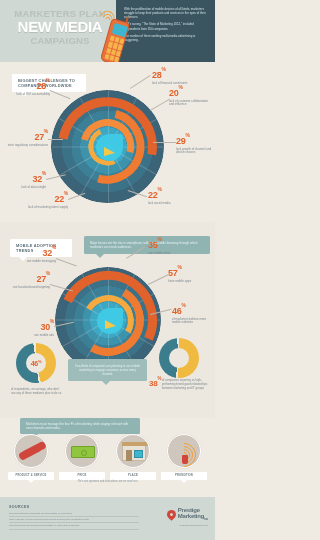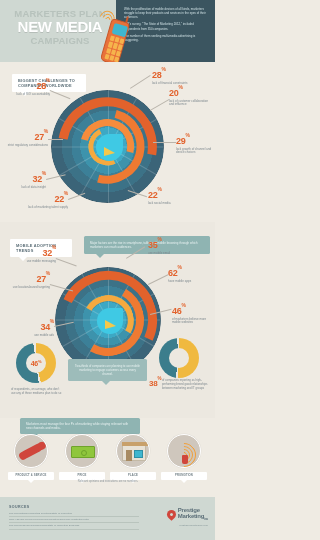--- a/index.html
+++ b/index.html
@@ -476,33 +476,33 @@
     </div>
     <div class="leader" style="left:56px;top:36px;width:22px;transform:rotate(20deg);transform-origin:0 0;"></div>
 
     <div class="lbl r" style="left:8px;top:50px;width:42px;">
       <div class="pct"><span>27</span><sup>%</sup></div>
       <div class="txt">use location-based targeting</div>
     </div>
     <div class="leader" style="left:50px;top:62px;width:24px;transform:rotate(16deg);transform-origin:0 0;"></div>
 
     <div class="lbl r" style="left:14px;top:98px;width:40px;">
-      <div class="pct"><span>34</span><sup>%</sup></div>
+      <div class="pct"><span>30</span><sup>%</sup></div>
       <div class="txt">use mobile ads</div>
     </div>
     <div class="leader" style="left:54px;top:104px;width:20px;transform:rotate(-12deg);transform-origin:0 0;"></div>
 
     <div class="lbl" style="left:148px;top:16px;width:46px;">
       <div class="pct"><span>35</span><sup>%</sup></div>
       <div class="txt">use mobile email</div>
     </div>
     <div class="leader" style="left:126px;top:36px;width:22px;transform:rotate(-32deg);transform-origin:0 0;"></div>
 
     <div class="lbl" style="left:168px;top:44px;width:42px;">
-      <div class="pct"><span>62</span><sup>%</sup></div>
+      <div class="pct"><span>57</span><sup>%</sup></div>
       <div class="txt">have mobile apps</div>
     </div>
     <div class="leader" style="left:148px;top:62px;width:22px;transform:rotate(-26deg);transform-origin:0 0;"></div>
 
     <div class="lbl" style="left:172px;top:82px;width:40px;">
       <div class="pct"><span>46</span><sup>%</sup></div>
       <div class="txt">of marketers believe more mobile websites</div>
     </div>
     <div class="leader" style="left:150px;top:92px;width:22px;transform:rotate(-14deg);transform-origin:0 0;"></div>
 

